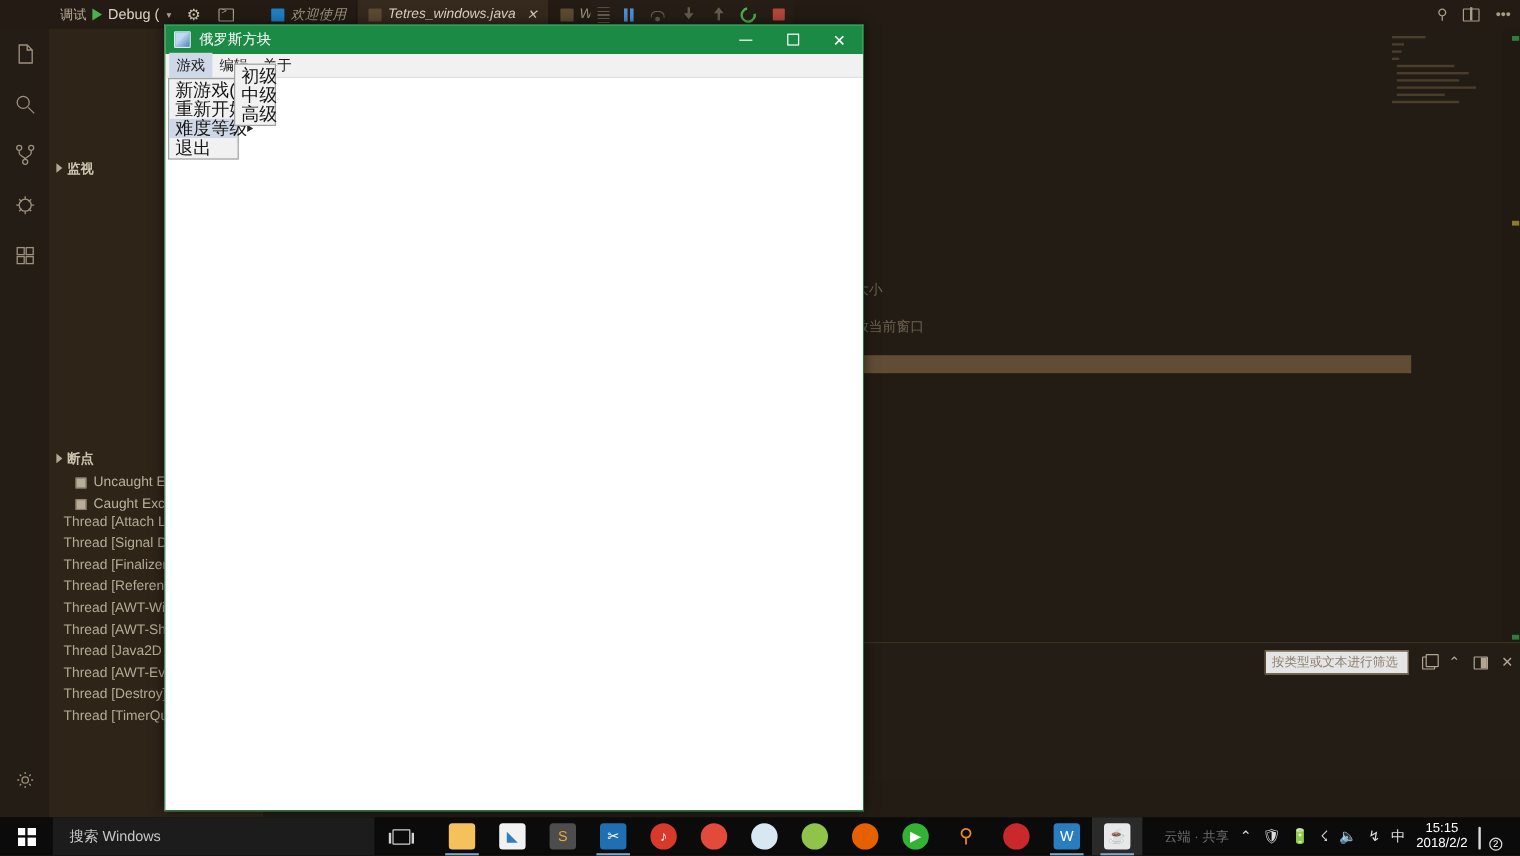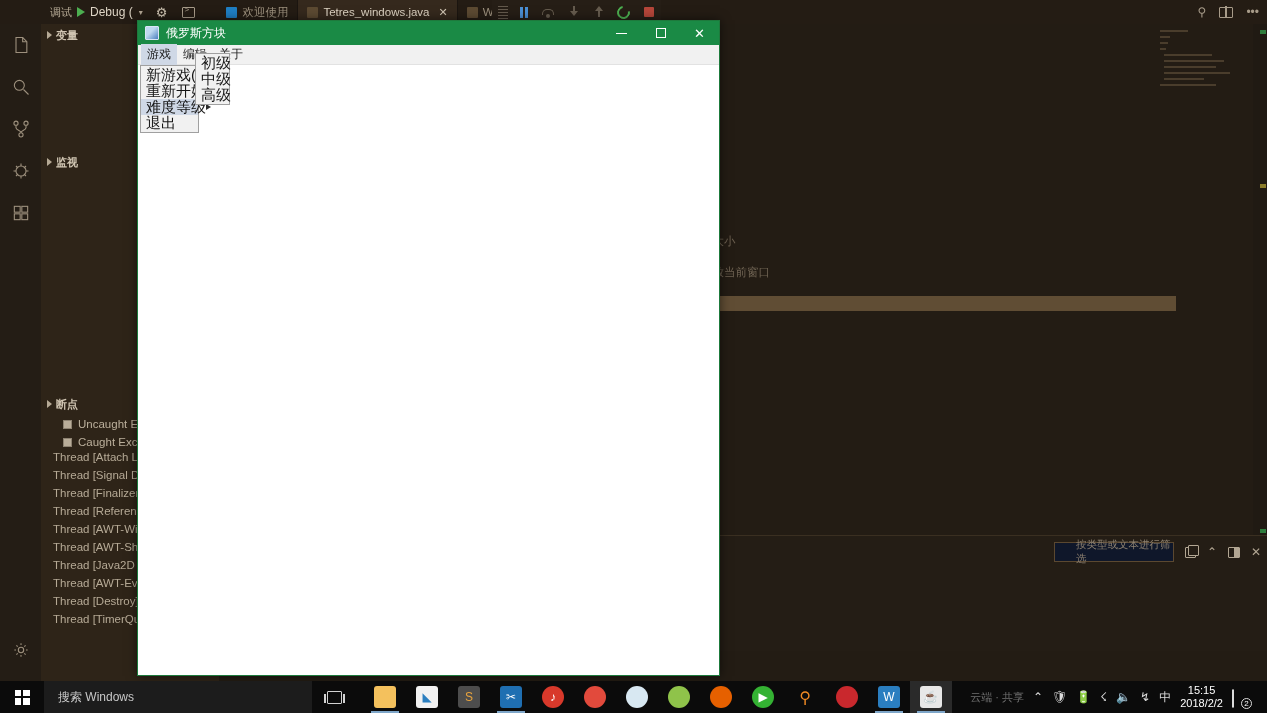--- a/index.html
+++ b/index.html
@@ -41,21 +41,21 @@
   .term-ic {
     margin-left: 10px; width: 13px; height: 11px;
     border: 1px solid #a89c8a; border-radius: 1px;
     position: relative;
   }
   .term-ic::after {
     content: ">"; position: absolute; left: 1px; top: -3px;
     font-size: 8px; color: #a89c8a;
   }
 
-  .tabs { display: flex; align-items: center; height: 24px; margin-left: 22px; }
+  .tabs { display: flex; align-items: center; height: 24px; margin-left: 22px; font-style: italic; }
   .tab {
     display: flex; align-items: center; gap: 5px;
     padding: 0 9px; height: 24px;
     font-size: 11.5px; color: #9d917e;
     border-right: 1px solid #1b1510;
   }
   .tab.active { background: #35291d; color: #ded4c3; }
   .tab-ic { width: 11px; height: 11px; border-radius: 1px; flex: none; }
   .tab-ic.vs { background: #1f7fc4; }
   .tab-ic.java { background: #5c4a32; }
@@ -188,22 +188,22 @@
   
   .console {
     position: absolute; left: 0; bottom: 30px; right: 0; height: 116px;
     background: #241d15; border-top: 1px solid #3a2f21;
   }
   .console-toolbar {
     position: absolute; right: 6px; top: 6px;
     display: flex; align-items: center; gap: 11px;
   }
   .filter-box {
-    width: 120px; height: 20px; background: #0f172a; border: 1px solid #5b4830;
-    display: flex; align-items: center; padding-left: 21px;
+    width: 120px; height: 20px; background: #e5e5e5; border: 1px solid #5b4830;
+    display: flex; align-items: center; padding-left: 5px;
     font-size: 10.5px; color: #8d8170;
   }
   .cbtn { color: #b2a693; font-size: 12px; line-height: 1; }
   .cb-clear { width: 11px; height: 11px; border: 1.4px solid #b2a693; border-radius: 1px; position: relative; }
   .cb-clear::after { content:""; position:absolute; left:2px; top:-3px; width:9px; height:9px; border:1.4px solid #b2a693; border-radius:1px; background:#241d15; }
   .cb-maxi { width: 12px; height: 11px; border: 1.4px solid #b2a693; border-radius: 1px; position: relative; }
   .cb-maxi::after { content:""; position:absolute; right:0; top:0; bottom:0; width:5px; background:#b2a693; }
 
   
   .statusbar {
@@ -436,24 +436,20 @@
       <div class="act-ic act-bottom">
         <svg viewBox="0 0 24 24">
             <circle cx="12" cy="12" r="3.2"></circle>
             <path d="M12 4v2M12 18v2M4 12h2M18 12h2M6.5 6.5l1.5 1.5M16 16l1.5 1.5M17.5 6.5L16 8M8 16l-1.5 1.5"></path>
           </svg>
       </div>
     </div>
 
     <div class="sidepanel">
 
-      <div class="sp-section-head">
-        <span class="tw"></span>
-        <span>变量</span>
-      </div>
       <div class="panel-fill" style="height:105px"></div>
 
       <div class="sp-section-head">
         <span class="tw"></span>
         <span>监视</span>
       </div>
       <div class="panel-fill" style="height:220px"></div>
 
       <div class="sp-section-head">
         <span class="tw"></span>

